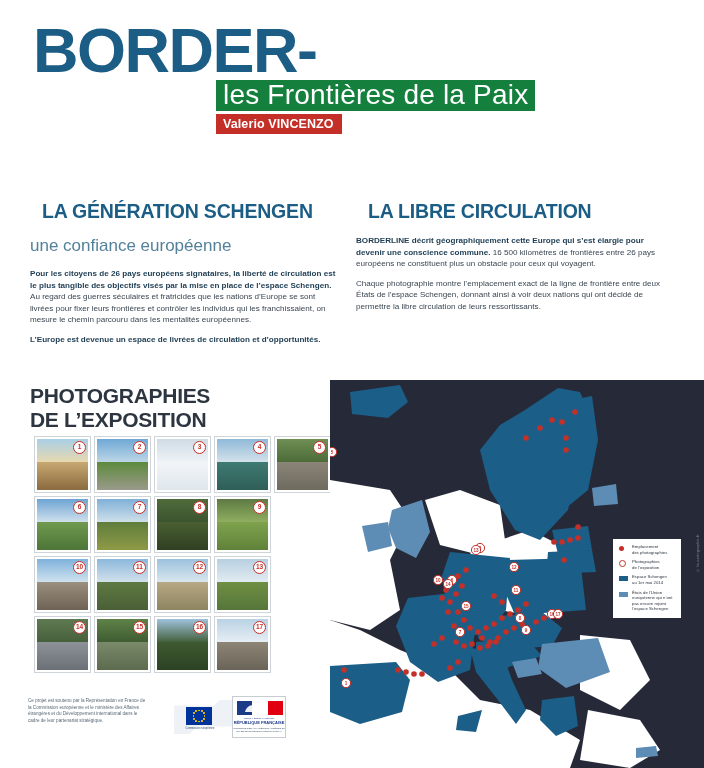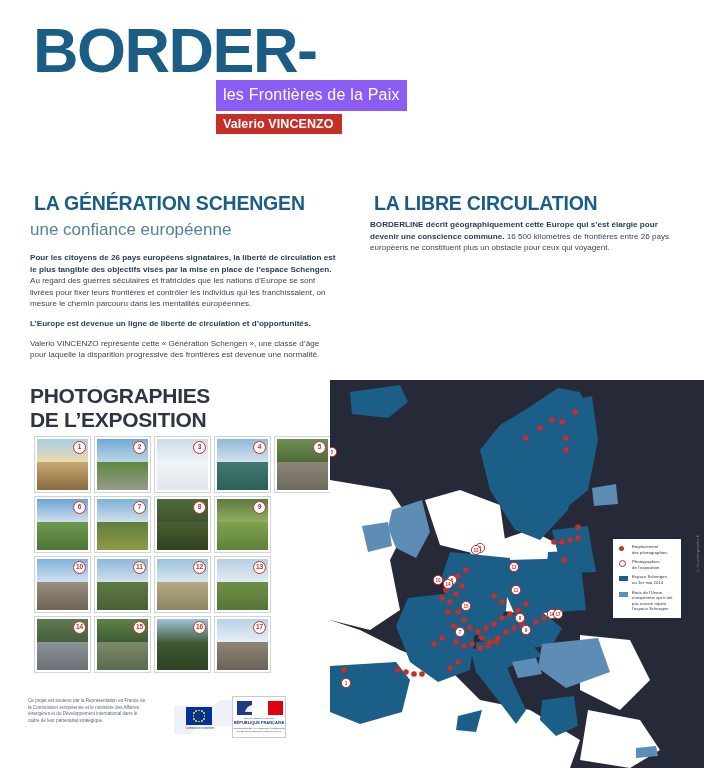--- a/index.html
+++ b/index.html
@@ -5,28 +5,28 @@
   html,body{margin:0;padding:0;background:#ffffff;}
   body{width:704px;height:768px;overflow:hidden;font-family:"Liberation Sans",sans-serif;position:relative;}
 
   .poster{position:relative;width:704px;height:768px;background:#ffffff;overflow:hidden;}
 
   
   .title-block{position:absolute;left:33px;top:24px;width:460px;height:145px;}
   .title-line{font-size:63px;line-height:53px;font-weight:bold;color:#1C5D86;letter-spacing:-1.5px;font-family:"Liberation Sans",sans-serif;}
   .title-line.second{position:relative;}
   .title-badges{position:absolute;left:183px;top:56px;}
-  .badge-blue{display:inline-block;background:#8b5cf6;color:#ffffff;font-size:16px;line-height:26px;padding:2px 7px 3px 7px;white-space:nowrap;letter-spacing:.2px;}
+  .badge-blue{display:inline-block;background:#15803d;color:#ffffff;font-size:28px;line-height:26px;padding:2px 7px 3px 7px;white-space:nowrap;letter-spacing:.2px;}
   .badge-red{display:block;background:#C43028;color:#ffffff;font-size:12.5px;line-height:16px;padding:2px 7px 2px 7px;margin-top:3px;width:112px;font-weight:bold;letter-spacing:.1px;}
 
   
   .col{position:absolute;top:188px;width:306px;}
   .col-left{left:30px;}
-  .col-right{left:370px;}
-  .sec-title{font-size:19.5px;font-weight:bold;color:#1C5D86;letter-spacing:-.2px;line-height:23px;margin:4px;}
+  .col-right{left:356px;}
+  .sec-title{font-size:19.5px;font-weight:bold;color:#1C5D86;letter-spacing:-.2px;line-height:23px;margin:12px;}
   .sec-sub{font-size:17px;color:#5580981a;color:#54819A;line-height:22px;margin:1px 0 11px 0;font-weight:normal;}
   .body-p{font-size:8.1px;line-height:11.6px;color:#3b4652;margin:0 0 8px 0;text-align:left;}
   .body-p.b{font-weight:bold;color:#1d3c52;}
   .body-p .lead{font-weight:bold;color:#1d3c52;}
 
   
   .photos-head{position:absolute;left:30px;top:384px;font-size:21px;font-weight:bold;color:#2c3540;line-height:24px;letter-spacing:-.3px;}
 
   .thumb-grid{position:absolute;left:35px;top:437px;width:305px;}
   .thumb-row{display:flex;gap:5px;margin-bottom:5px;}
@@ -79,27 +79,27 @@
     <div class="title-badges">
       <span class="badge-blue">les Frontières de la Paix</span>
       <span class="badge-red">Valerio VINCENZO</span>
     </div>
   </div>
 
   <div class="col col-left">
     <h2 class="sec-title">LA GÉNÉRATION SCHENGEN</h2>
     <div class="sec-sub">une confiance européenne</div>
     <p class="body-p"><span class="lead">Pour les citoyens de 26 pays européens signataires, la liberté de circulation est le plus tangible des objectifs visés par la mise en place de l’espace Schengen.</span><span> Au regard des guerres séculaires et fratricides que les nations d’Europe se sont livrées pour fixer leurs frontières et contrôler les individus qui les franchissaient, on mesure le chemin parcouru dans les mentalités européennes.</span></p>
-    <p class="body-p b"><span>L’Europe est devenue un ligne de liberté de circulation et d’opportunités.</span></p>
-    <p class="body-p"><span>Valerio VINCENZO représente cette « Génération Schengen », une classe d’âge pour laquelle la disparition progressive des frontières est devenue une normalité.</span></p>
+    <p class="body-p b"><span>L’Europe est devenue un espace de livrées de circulation et d’opportunités.</span></p>
   </div>
 
   <div class="col col-right">
     <h2 class="sec-title">LA LIBRE CIRCULATION</h2>
     <p class="body-p"><span class="lead">BORDERLINE décrit géographiquement cette Europe qui s’est élargie pour devenir une conscience commune.</span><span> 16 500 kilomètres de frontières entre 26 pays européens ne constituent plus un obstacle pour ceux qui voyagent.</span></p>
+    <p class="body-p"><span>Chaque photographie montre l’emplacement exact de la ligne de frontière entre deux États de l’espace Schengen, donnant ainsi à voir deux nations qui ont décidé de permettre la libre circulation de leurs ressortissants.</span></p>
   </div>
 
   <div class="photos-head">
     <div>PHOTOGRAPHIES</div>
     <div>DE L’EXPOSITION</div>
   </div>
 
   <div class="thumb-grid" id="thumb-grid">
       <div class="thumb-row">
         <div class="thumb">

